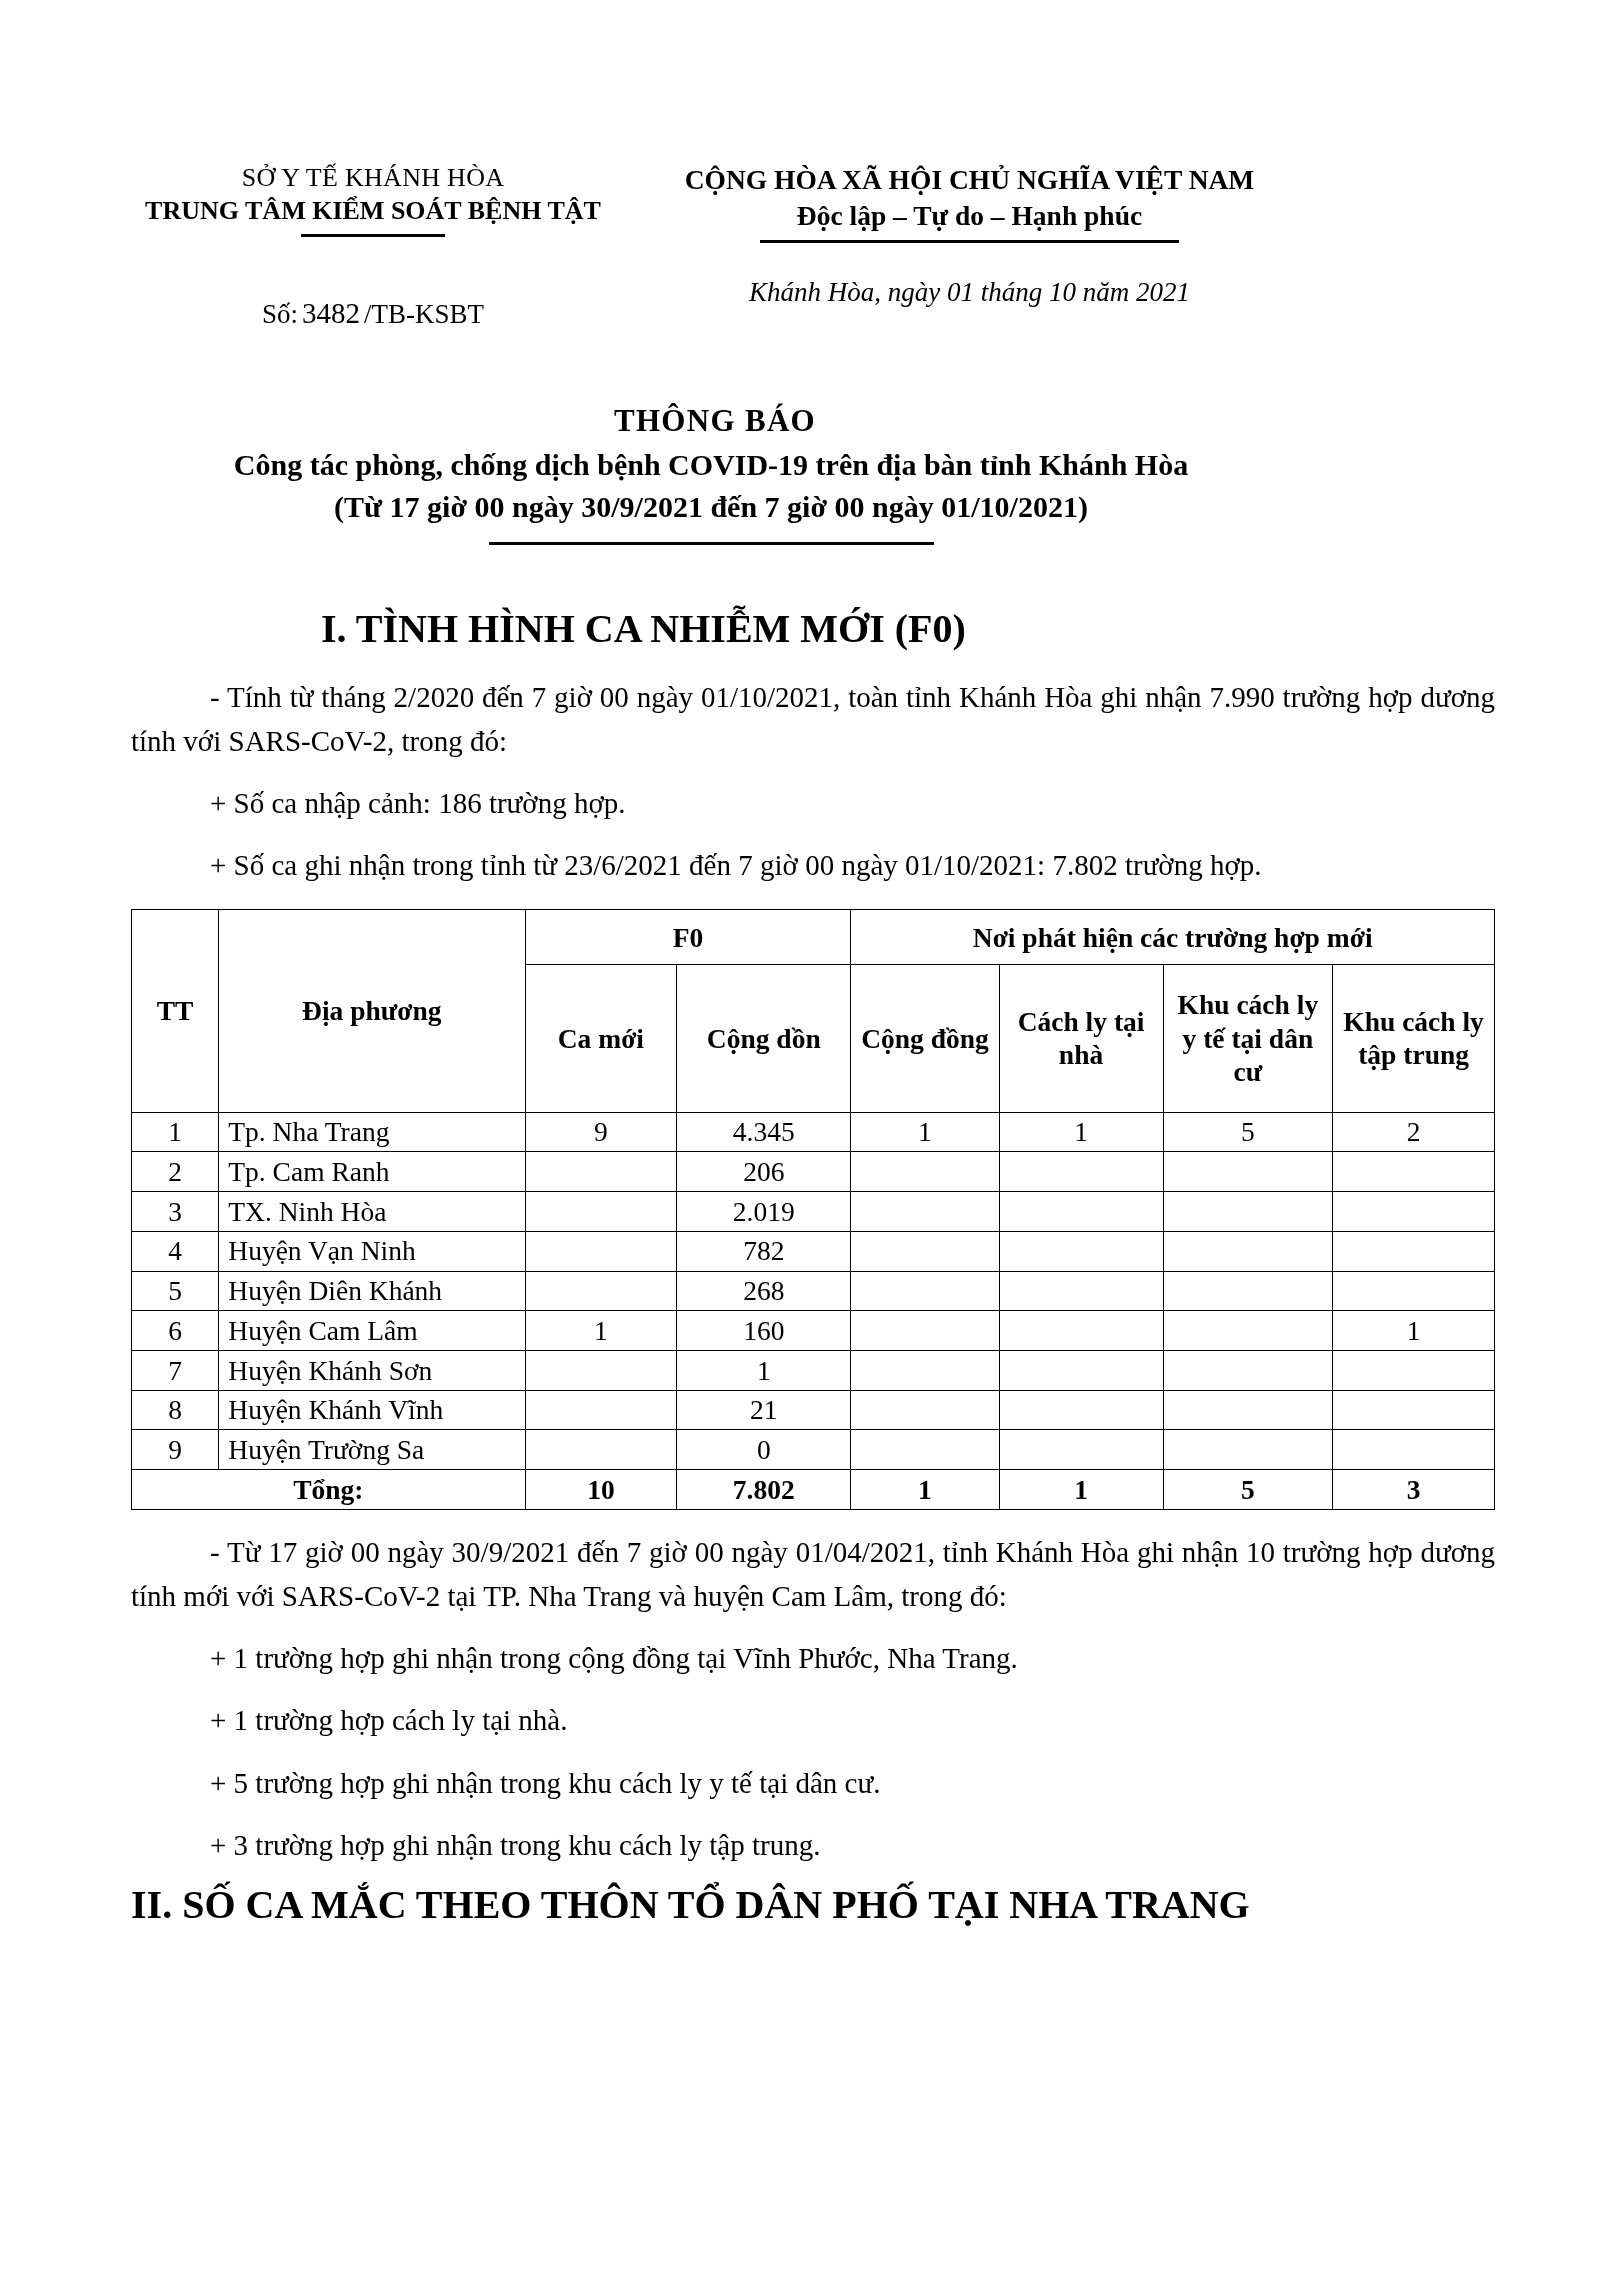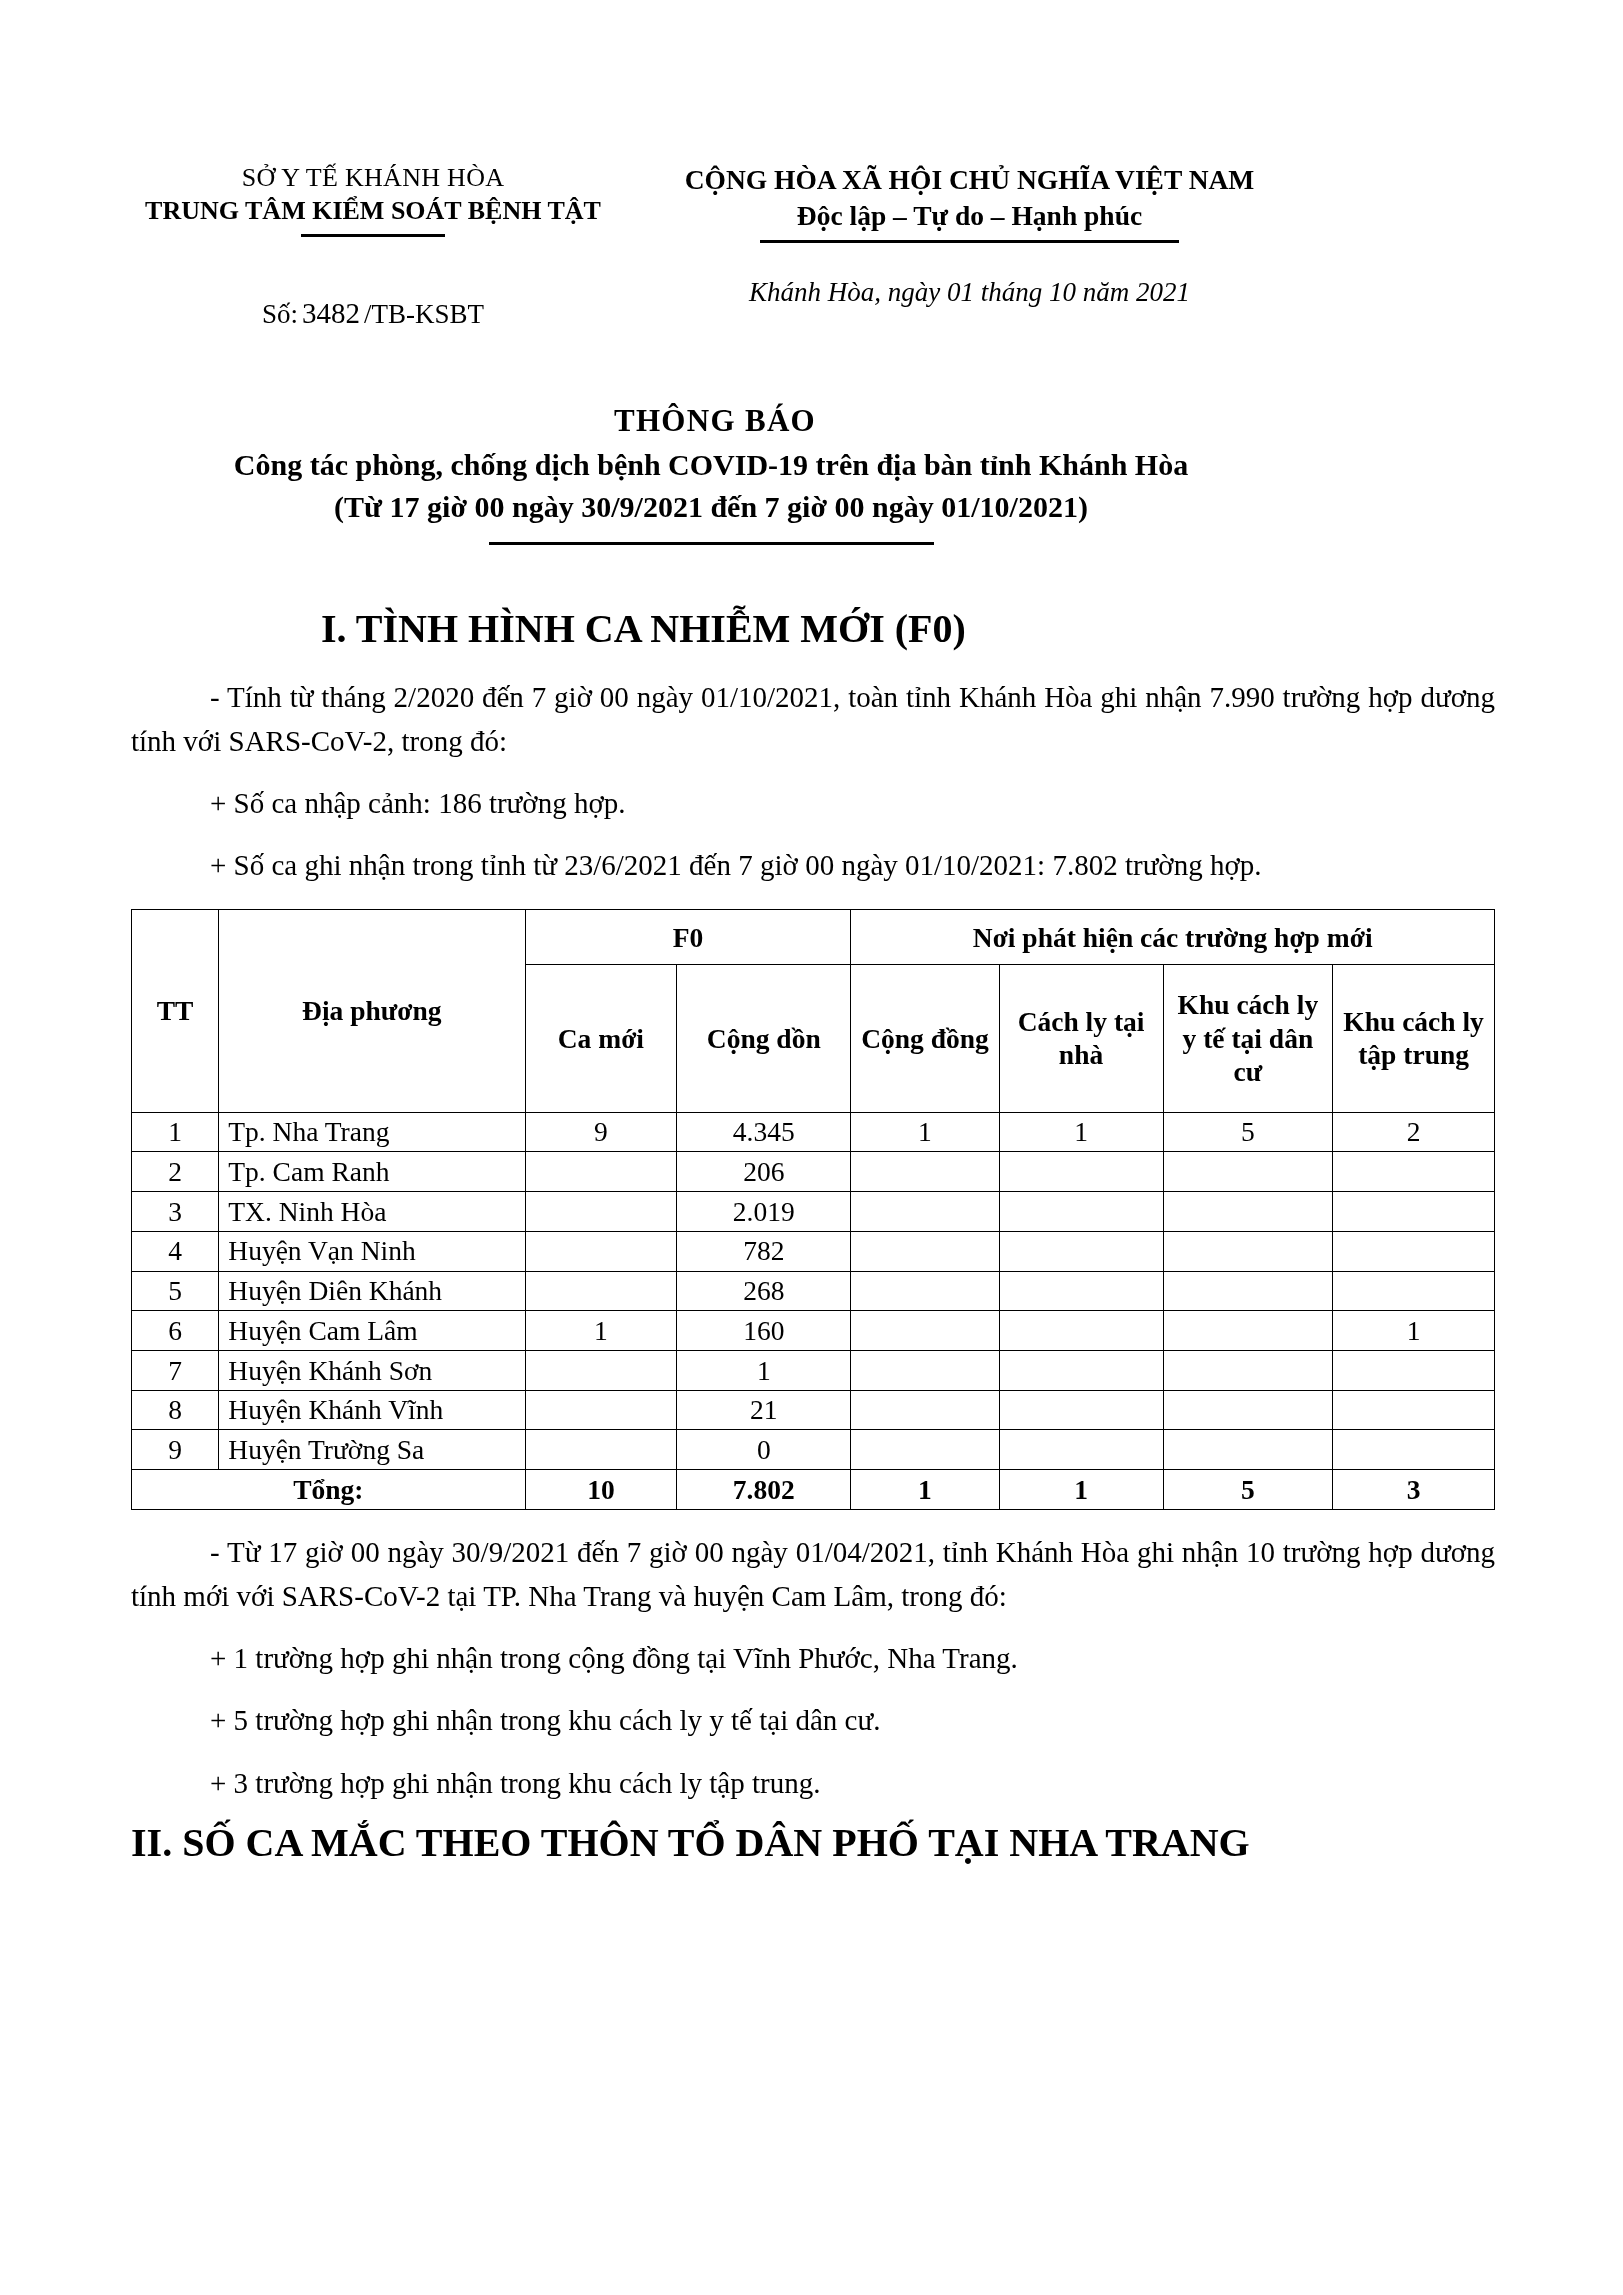--- a/index.html
+++ b/index.html
@@ -364,20 +364,21 @@
           <td>1</td>
           <td>5</td>
           <td>3</td>
         </tr>
       </tfoot>
     </table>
 
     <div class="para">- Từ 17 giờ 00 ngày 30/9/2021 đến 7 giờ 00 ngày 01/04/2021, tỉnh Khánh Hòa ghi nhận 10 trường hợp dương tính mới với SARS-CoV-2 tại TP. Nha Trang và huyện Cam Lâm, trong đó:</div>
 
     <div class="para sub nojust">+ 1 trường hợp ghi nhận trong cộng đồng tại Vĩnh Phước, Nha Trang.</div>
+    <div class="para sub nojust">+ 1 trường hợp cách ly tại nhà.</div>
     <div class="para sub nojust">+ 5 trường hợp ghi nhận trong khu cách ly y tế tại dân cư.</div>
     <div class="para sub nojust">+ 3 trường hợp ghi nhận trong khu cách ly tập trung.</div>
 
     <div class="sec-heading" style="padding-left:0; margin-top:11.8px;">II. SỐ CA MẮC THEO THÔN TỔ DÂN PHỐ TẠI NHA TRANG</div>
 
   </div>
 </div>
 
 
 </body></html>

